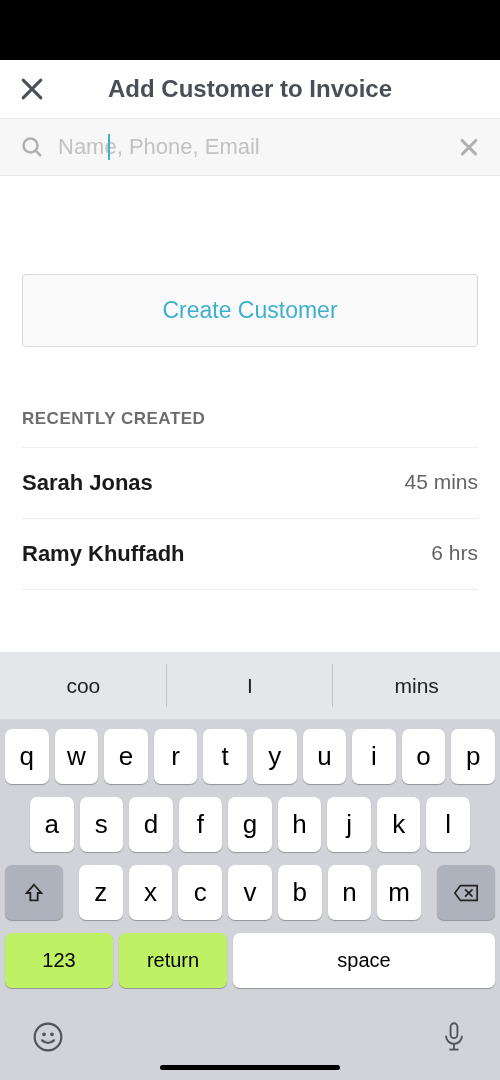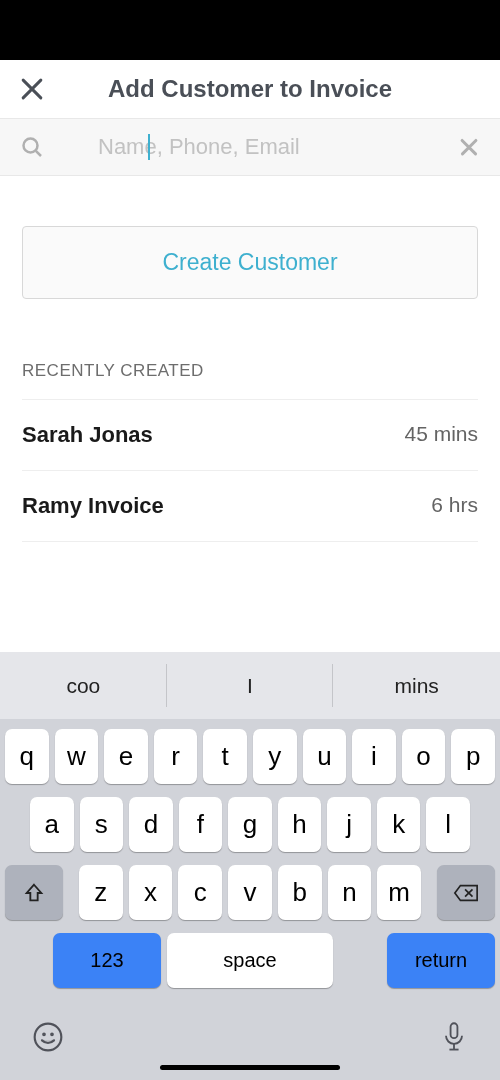--- a/index.html
+++ b/index.html
@@ -48,21 +48,20 @@
       font-weight: 600;
       color: #4a4f57;
       margin-right: 28px;
     }
     .search-bar {
       display: flex;
       align-items: center;
       padding: 15px 20px;
       background: #f7f7f7;
       border-bottom: 1px solid #e8e8e8;
-      gap: 40px;
     }
     .search-icon {
       color: #b0b0b0;
       flex-shrink: 0;
     }
     .search-icon svg { display: block; }
     .search-input {
       flex: 1;
       border: none;
       background: transparent;
@@ -99,25 +98,26 @@
     .create-btn {
       width: 100%;
       padding: 22px;
       border: 1px solid #d8d8d8;
       background: #fafafa;
       color: #3eb0cf;
       font-size: 23px;
       font-weight: 500;
       cursor: pointer;
       border-radius: 4px;
+      margin-top: 48px;
     }
     .section-label {
       margin-top: 62px;
       font-size: 17px;
-      font-weight: 400;
+      font-weight: 700;
       color: #6d6d6d;
       letter-spacing: 0.5px;
     }
     .list {
       margin-top: 18px;
     }
     .list-item {
       display: flex;
       justify-content: space-between;
       padding: 22px 0;
@@ -204,25 +204,24 @@
       flex-shrink: 0;
     }
     .key-shift svg, .key-backspace svg { display: block; }
     .row3-letters {
       display: flex;
       gap: 6px;
       flex: 1;
       margin: 0 10px;
     }
     .key-123, .key-return {
-      background: #3b82f6;
+      background: #bef264;
       width: 108px;
       flex-shrink: 0;
       font-size: 20px;
-      margin-left: 48px;
     }
     .key-space {
       flex: 1;
       font-size: 20px;
     }
     .bottom-bar {
       display: flex;
       justify-content: space-between;
       align-items: center;
       padding: 14px 32px 8px;
@@ -282,21 +281,21 @@
   <button class="create-btn">Create Customer</button>
 
   <div class="section-label">RECENTLY CREATED</div>
 
   <div class="list">
     <div class="list-item">
       <span class="list-name">Sarah Jonas</span>
       <span class="list-time">45 mins</span>
     </div>
     <div class="list-item">
-      <span class="list-name">Ramy Invoice</span>
+      <span class="list-name">Ramy Khuffadh</span>
       <span class="list-time">6 hrs</span>
     </div>
   </div>
 </div>
 
 <div class="keyboard">
   <div class="suggestions">
     <div class="suggestion">coo</div>
     <div class="suggestion">I</div>
     <div class="suggestion">mins</div>
@@ -343,22 +342,22 @@
       <div class="key key-backspace">
         <svg width="26" height="22" viewBox="0 0 28 22" fill="none" stroke="#222" stroke-width="1.8">
           <path d="M8 3 L26 3 L26 19 L8 19 L2 11 Z"></path>
           <line x1="13" y1="7" x2="21" y2="15"></line>
           <line x1="21" y1="7" x2="13" y2="15"></line>
         </svg>
       </div>
     </div>
     <div class="key-row">
       <div class="key key-123">123</div>
+      <div class="key key-return">return</div>
       <div class="key key-space">space</div>
-      <div class="key key-return">return</div>
     </div>
   </div>
   <div class="bottom-bar">
     <span class="emoji-icon">
       <svg width="32" height="32" viewBox="0 0 24 24" fill="none" stroke="currentColor" stroke-width="1.6">
         <circle cx="12" cy="12" r="10"></circle>
         <circle cx="9" cy="10" r="0.6" fill="currentColor"></circle>
         <circle cx="15" cy="10" r="0.6" fill="currentColor"></circle>
         <path d="M7.5 14.5 Q12 18.5 16.5 14.5" stroke-linecap="round"></path>
         <path d="M7.5 14.5 Q12 16 16.5 14.5" stroke-linecap="round" fill="currentColor" opacity="0.15"></path>

